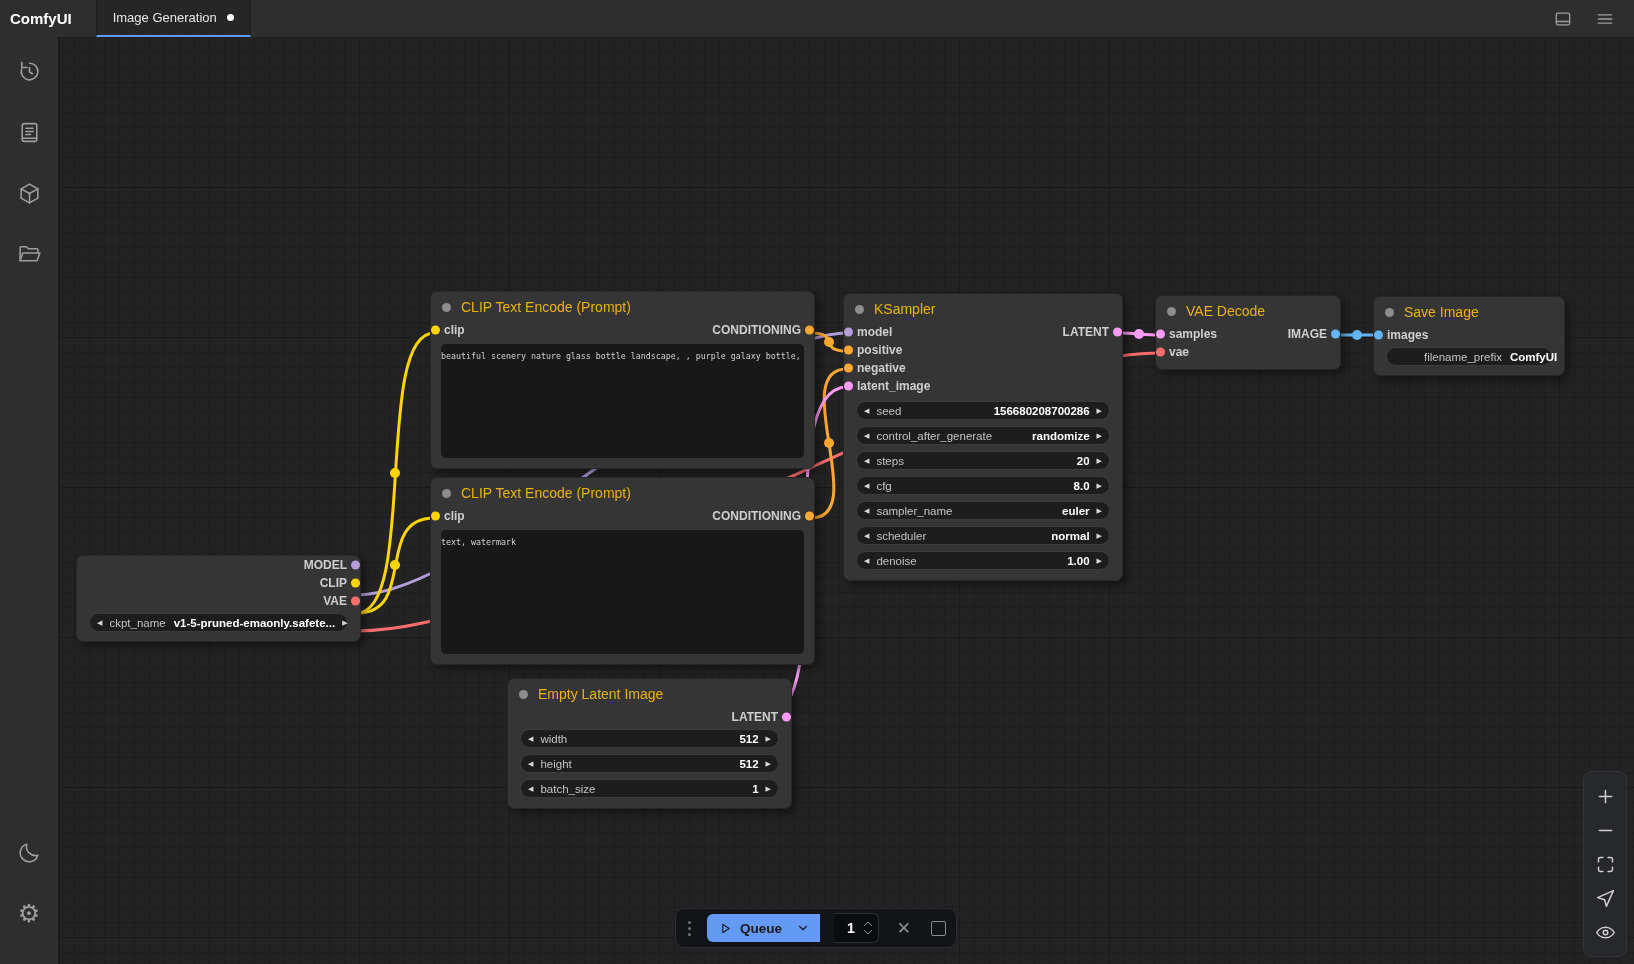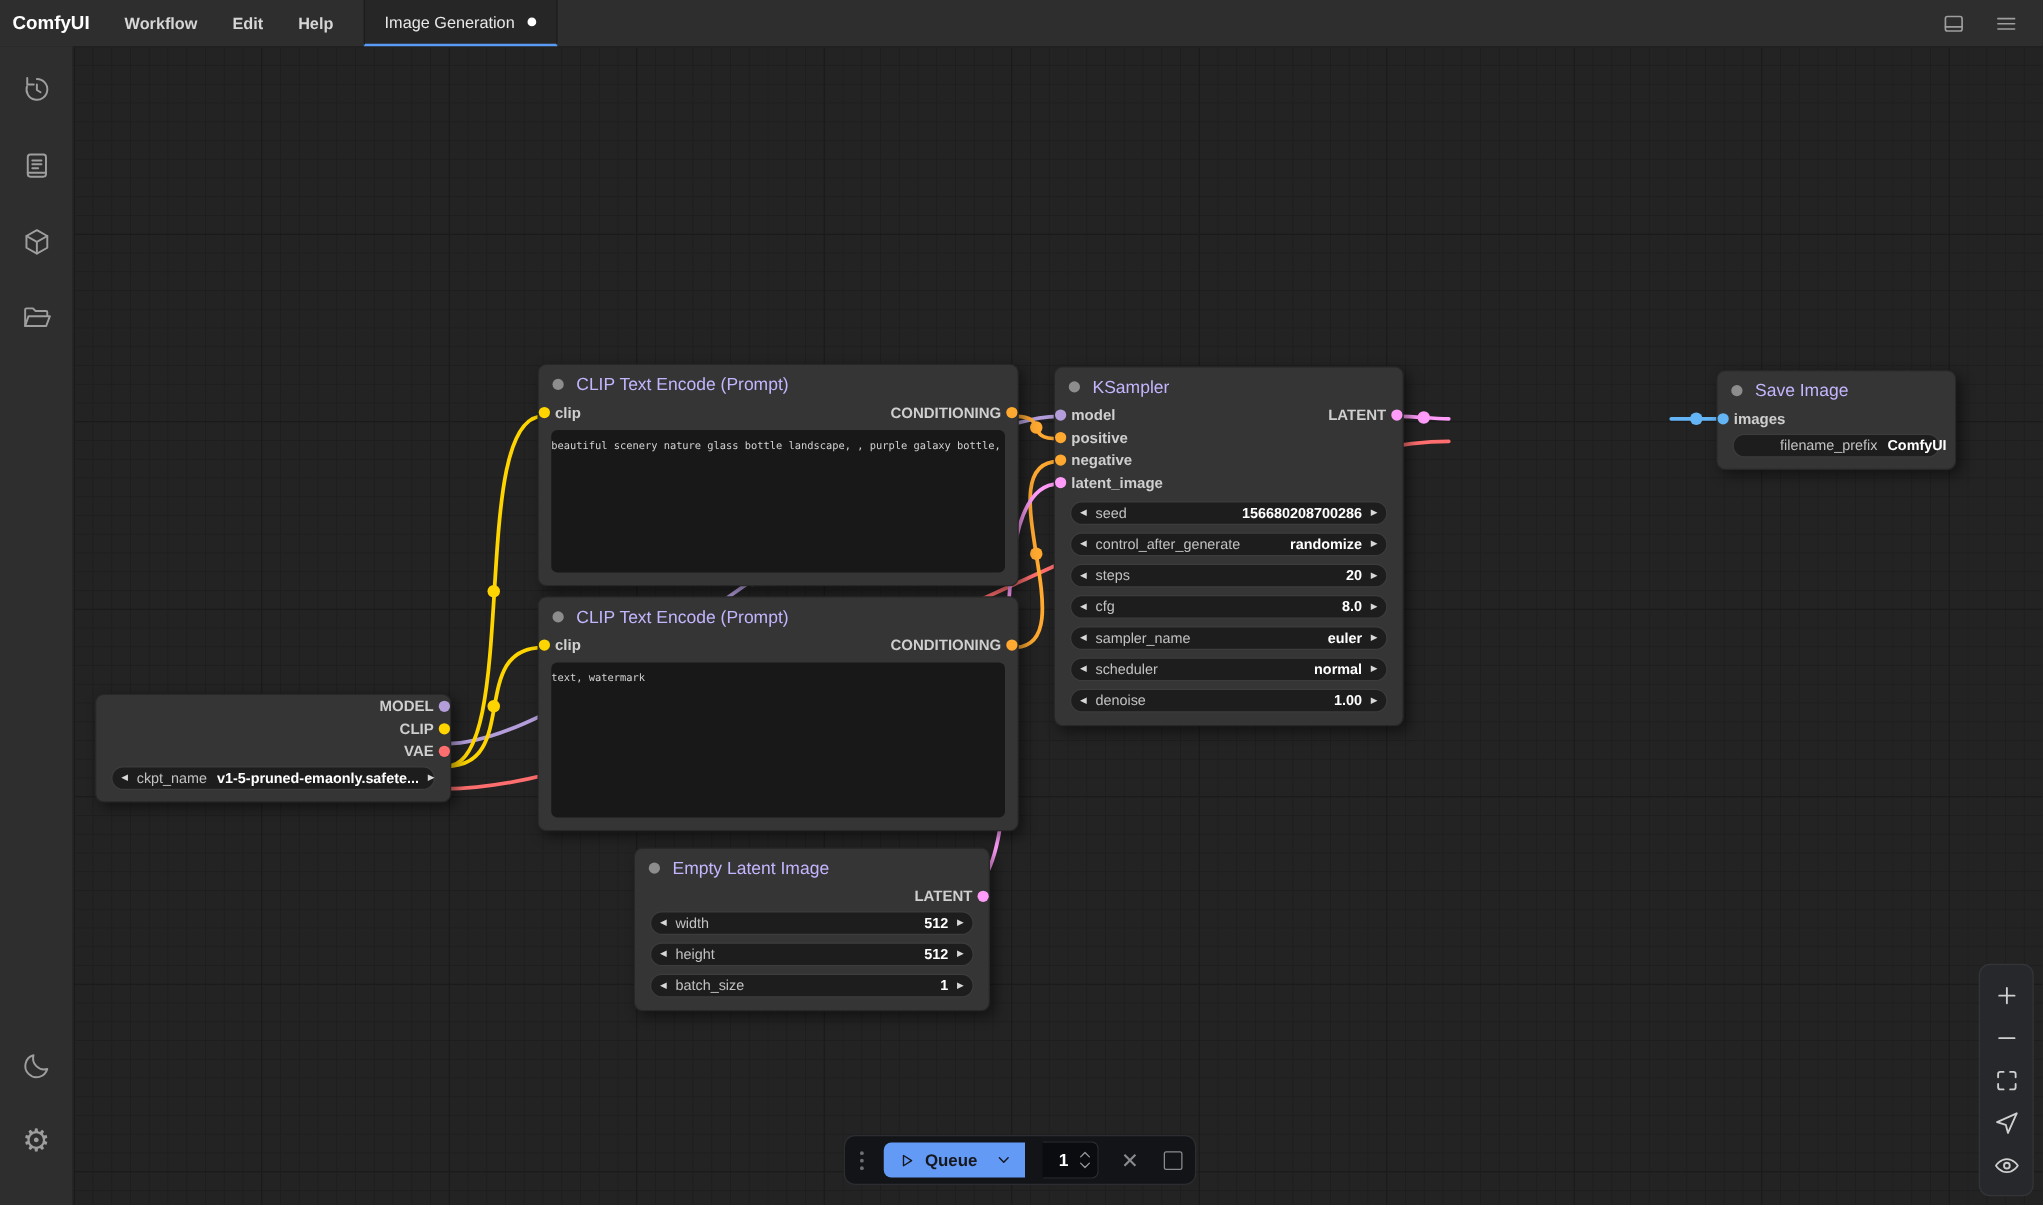--- a/index.html
+++ b/index.html
@@ -39,21 +39,21 @@
       linear-gradient(90deg,#1a1a1a 1px,transparent 1px),
       linear-gradient(#1e1e1e 1px,transparent 1px),
       linear-gradient(90deg,#1e1e1e 1px,transparent 1px);
     background-size:150px 150px,150px 150px,15px 15px,15px 15px;}
   .wires{position:absolute;left:0;top:0;z-index:1;}
   
   .node{position:absolute;z-index:5;background:#353535;border:1px solid #272727;
     border-radius:7px;box-shadow:4px 4px 10px rgba(0,0,0,.45);color:#d8d8d8;
     box-sizing:border-box;display:flex;flex-direction:column;}
   .ntitle{display:flex;align-items:center;gap:10px;padding:7px 11px 6px;font-size:14px;
-    color:#c4b5fd;cursor:move;}
+    color:#eab308;cursor:move;}
   .cdot{width:9px;height:9px;border-radius:50%;background:#8d8d8d;flex:0 0 auto;}
   .srow{position:relative;display:flex;align-items:center;height:18px;padding:0 13px;
     font-size:12px;font-weight:700;color:#cfcfcf;}
   .srow .right{margin-left:auto;}
   .srow.out-only{justify-content:flex-end;}
   .sdot{position:absolute;top:50%;transform:translateY(-50%);width:9px;height:9px;
     border-radius:50%;cursor:crosshair;}
   .sdot.in{left:0;}
   .sdot.out{right:0;}
   .widget{display:flex;align-items:center;height:17px;margin:3px 12px;padding:0 7px;
@@ -90,25 +90,20 @@
     align-items:center;padding:7px 0;}
   .zc-btn{width:34px;height:34px;display:flex;align-items:center;justify-content:center;cursor:pointer;}
   .zc-btn svg{width:21px;height:21px;stroke:#cfcfcf;fill:none;stroke-width:1.7;
     stroke-linecap:round;stroke-linejoin:round;}
 </style>
 </head>
 <body>
 
 <header class="menubar">
   <div class="logo">ComfyUI</div>
-  <nav class="menus">
-    <div class="menu-item">Workflow</div>
-    <div class="menu-item">Edit</div>
-    <div class="menu-item">Help</div>
-  </nav>
   <div class="tabstrip">
     <div class="tab">
       <span>Image Generation</span>
       <span class="tab-dot"></span>
     </div>
   </div>
   <div class="menubar-right">
     <span class="mb-icon">
       <svg viewBox="0 0 24 24">
           <rect x="4" y="5" width="16" height="14" rx="2"></rect>
@@ -329,20 +324,36 @@
       <span class="warr">▶</span>
     </div>
     <div class="widget">
       <span class="warr">◀</span>
       <span class="wname">denoise</span>
       <span class="wval">1.00</span>
       <span class="warr">▶</span>
     </div>
   </div>
 
+  <div class="node" style="left:1096px;top:258px;width:186px;padding-bottom:8px">
+    <div class="ntitle">
+      <span class="cdot"></span>
+      <span>VAE Decode</span>
+    </div>
+    <div class="srow">
+      <span class="sdot in" style="background:#FF9CF9"></span>
+      <span>samples</span>
+      <span class="right">IMAGE</span>
+      <span class="sdot out" style="background:#64B5F6"></span>
+    </div>
+    <div class="srow">
+      <span class="sdot in" style="background:#FF6E6E"></span>
+      <span>vae</span>
+    </div>
+  </div>
 
   <div class="node" style="left:1314px;top:259px;width:192px;padding-bottom:6px">
     <div class="ntitle">
       <span class="cdot"></span>
       <span>Save Image</span>
     </div>
     <div class="srow">
       <span class="sdot in" style="background:#64B5F6"></span>
       <span>images</span>
     </div>

